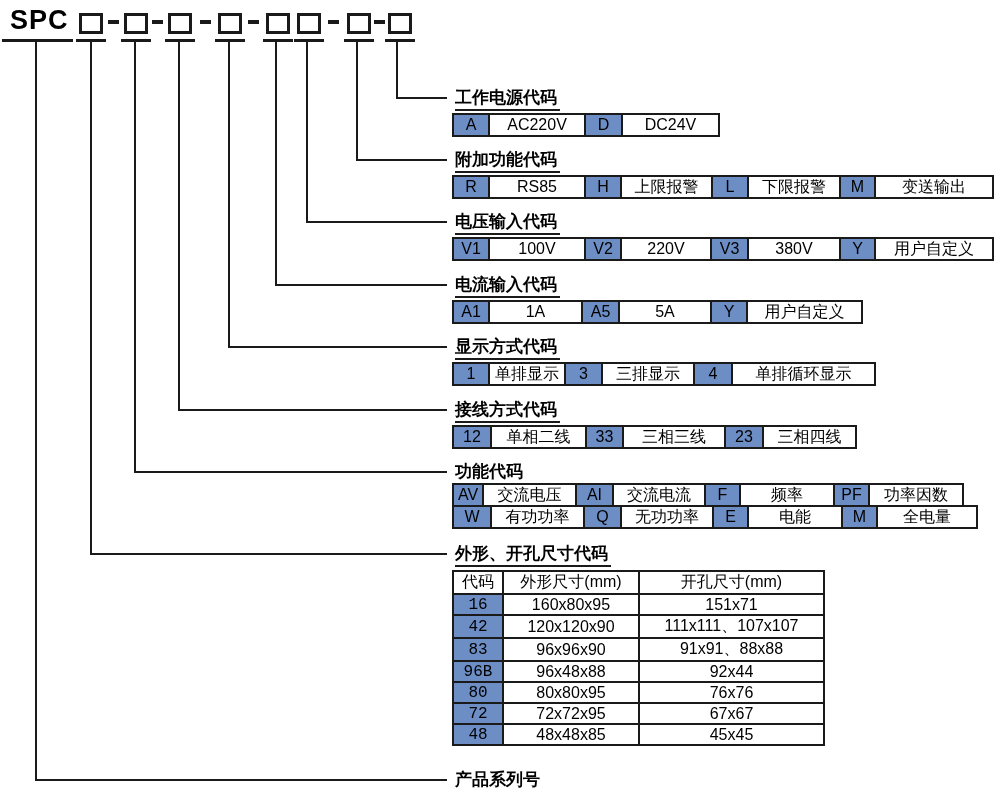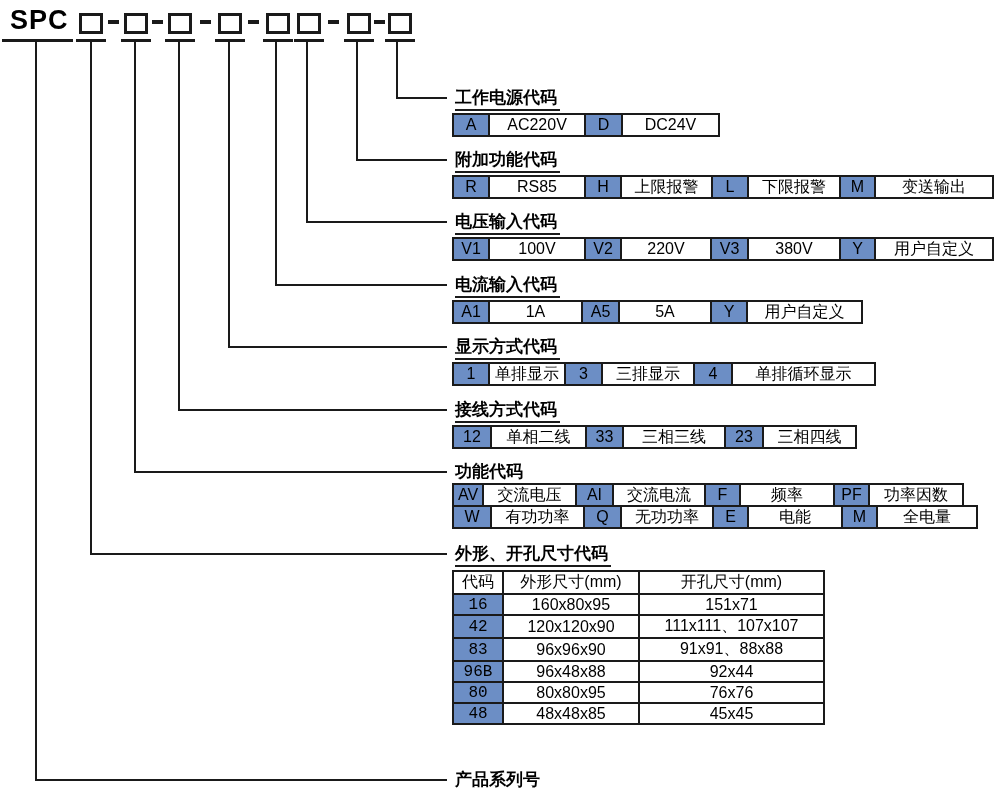--- a/index.html
+++ b/index.html
@@ -195,20 +195,25 @@
       <td class="code">96B</td>
       <td>96x48x88</td>
       <td>92x44</td>
     </tr>
     <tr>
       <td class="code">80</td>
       <td>80x80x95</td>
       <td>76x76</td>
     </tr>
     <tr>
+      <td class="code">72</td>
+      <td>72x72x95</td>
+      <td>67x67</td>
+    </tr>
+    <tr>
       <td class="code">48</td>
       <td>48x48x85</td>
       <td>45x45</td>
     </tr>
   </tbody>
     </table>
 
   <div class="glabel plain" style="left:455px;top:770px">产品系列号</div>
 
 </div>

